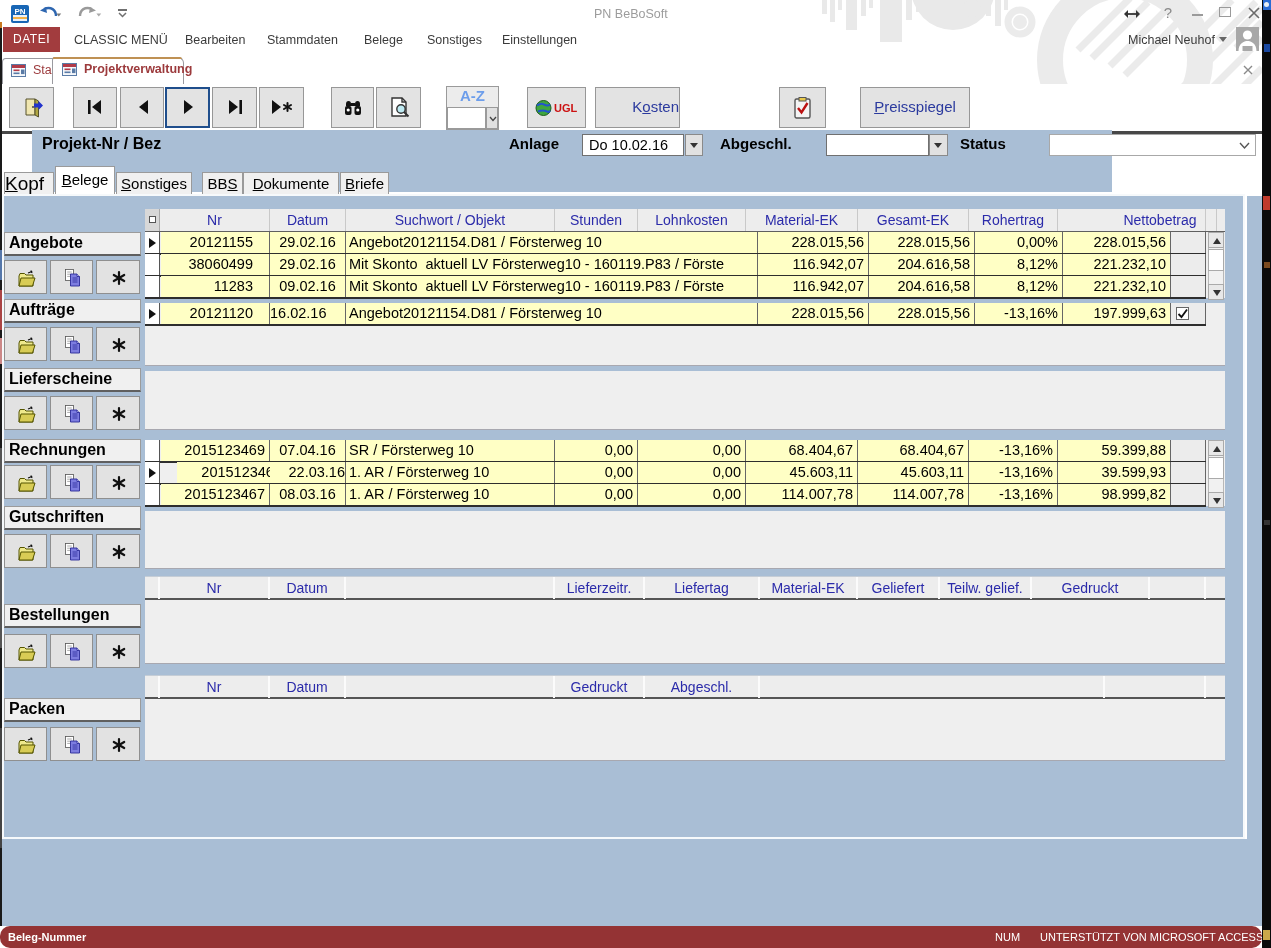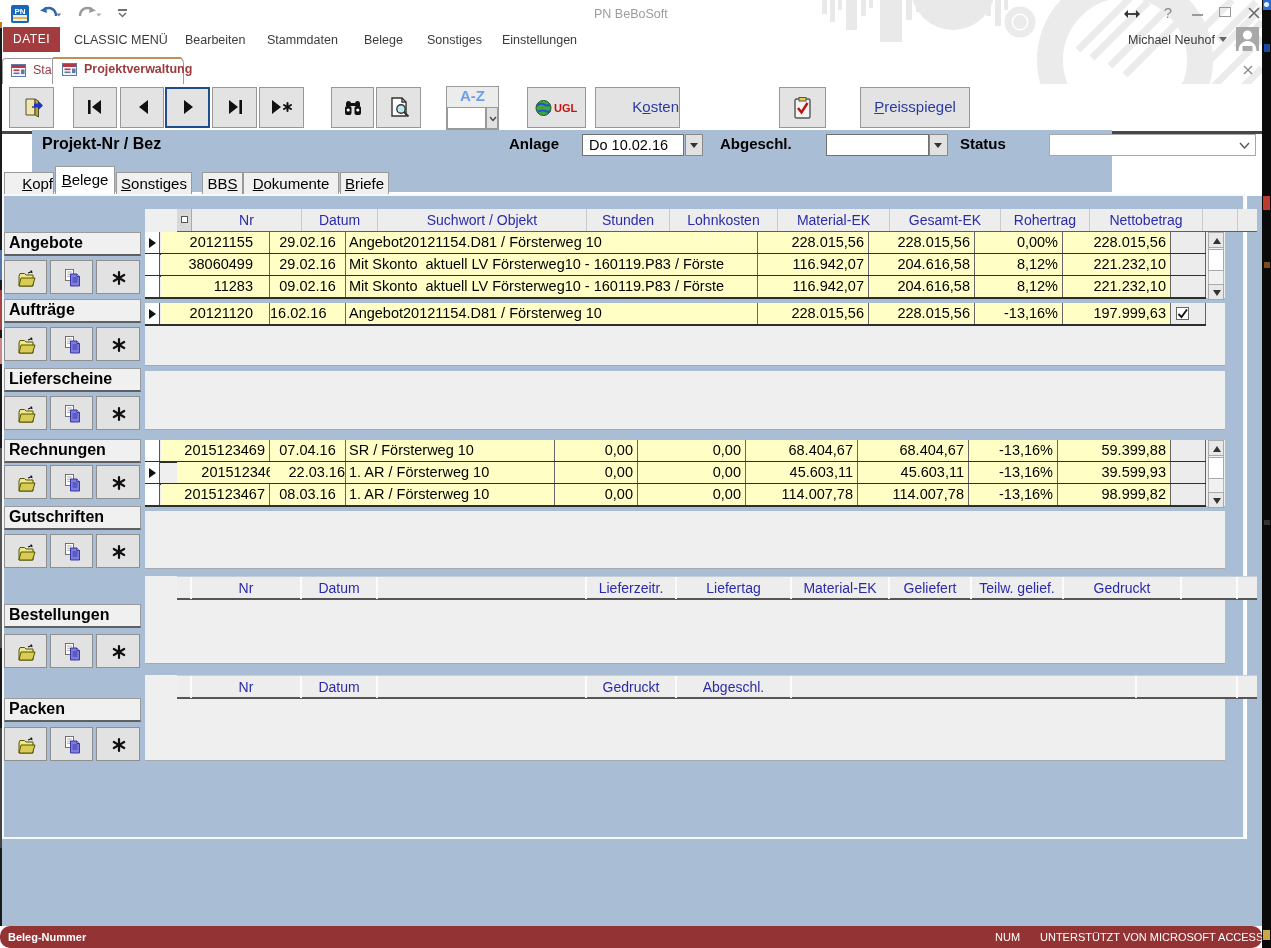--- a/index.html
+++ b/index.html
@@ -25,21 +25,21 @@
 #belowpage { left:0px; top:839px; width:1262px; height:87px; background:#A9BED5; }
 #leftstrip2 { left:0px; top:134px; width:2px; height:792px; background:#A9BED5; }
 
 #statusbar { left:0; top:926px; width:1262px; height:22px; background:#943334; color:#fff; font-size:11px; white-space:nowrap;border-radius:10px; }
 
 #blackstrip { left:1262px; top:0; width:9px; height:948px; background:#0a0a0a; }
 
 .graybox { background:#efefef; }
 .seclabel { background:#f0f0f0; border:1px solid #9b9b9b; border-bottom:2px solid #5f5f5f; font-weight:bold; font-size:16px; color:#000; padding-left:4px; line-height:20px; }
 .secbtn { background:#e2e2e2; border:1px solid #8f8f8f; }
-.hdr { background:#ededed; color:#2b2baa; font-size:14px;margin-left:32px; }
+.hdr { background:#ededed; color:#2b2baa; font-size:14px; }
 .hdrcell { position:absolute; top:0; height:22px; line-height:22px; text-align:center; border-right:1px solid #c9c9c9; }
 .hdr23 .hdrcell { border-right:2px solid #fbfbfb; }
 .yellowrow { position:absolute; height:22px; }
 .cell { position:absolute; top:0; height:22px; line-height:21px; background:#FFFFC5; border-right:1px solid #666; font-size:14.5px; overflow:hidden; white-space:nowrap; }
 .num { text-align:right; padding-right:4px; }
 .sel { position:absolute; top:0; width:15px; height:22px; background:#fff; border-right:1px solid #555; }
 .rowsep { position:absolute; height:2px; background:#2e2e2e; }
 </style>
 </head>
 <body>
@@ -261,21 +261,21 @@
       </svg>
   </div>
   <div class="abs" style="left:928px;top:5px;font-size:15px;font-weight:bold;color:#000">Status</div>
   <div class="abs" style="left:1017px;top:4px;width:207px;height:22px;background:#fff;border:1px solid #a8a8a8">
     <svg class="abs" style="left:189px;top:7px;width:11px;height:8px" viewBox="0 0 11 8">
         <path d="M1 1 L5.5 6 L10 1" fill="none" stroke="#555" stroke-width="1.4"></path>
       </svg>
   </div>
 </div>
 <div class="abs" id="tabstrip" style="left:0;top:166px;width:1262px;height:30px">
-  <div class="abs" style="left:4px;top:6px;width:50px;height:22px;background:#f0f0f0;border:1px solid #9a9a9a;border-bottom:none;font-size:15px;text-align:right;line-height:22px"><u>K</u>opf</div>
+  <div class="abs" style="left:4px;top:6px;width:50px;height:22px;background:#f0f0f0;border:1px solid #9a9a9a;border-bottom:none;font-size:19px;text-align:left;line-height:22px"><u>K</u>opf</div>
   <div class="abs" style="left:55px;top:0px;width:60px;height:28px;background:#fff;border:1px solid #9a9a9a;border-bottom:none;font-size:15px;text-align:center;line-height:26px;z-index:2"><u>B</u>elege</div>
   <div class="abs" style="left:116px;top:6px;width:76px;height:22px;background:#f0f0f0;border:1px solid #9a9a9a;border-bottom:none;font-size:15px;text-align:center;line-height:22px"><u>S</u>onstiges</div>
   <div class="abs" style="left:202px;top:6px;width:41px;height:22px;background:#f0f0f0;border:1px solid #9a9a9a;border-bottom:none;font-size:15px;text-align:center;line-height:22px">BB<u>S</u></div>
   <div class="abs" style="left:243px;top:6px;width:96px;height:22px;background:#f0f0f0;border:1px solid #9a9a9a;border-bottom:none;font-size:15px;text-align:center;line-height:22px"><u>D</u>okumente</div>
   <div class="abs" style="left:340px;top:6px;width:49px;height:22px;background:#f0f0f0;border:1px solid #9a9a9a;border-bottom:none;font-size:15px;text-align:center;line-height:22px"><u>B</u>riefe</div>
 </div>
 <div class="abs" id="leftstrip2"></div>
 <div class="abs" id="pageborder"></div>
 <div class="abs" id="rightstrip"></div>
 <div class="abs" id="belowpage"></div>
@@ -439,21 +439,21 @@
     <div class="abs" style="left:4px;top:7px;width:7px;height:7px;background:#fff;border:1px solid #555"></div>
   </div>
   <div class="hdrcell" style="left:15px;width:110px">Nr</div>
   <div class="hdrcell" style="left:125px;width:76px">Datum</div>
   <div class="hdrcell" style="left:201px;width:209px">Suchwort / Objekt</div>
   <div class="hdrcell" style="left:410px;width:83px">Stunden</div>
   <div class="hdrcell" style="left:493px;width:108px">Lohnkosten</div>
   <div class="hdrcell" style="left:601px;width:112px">Material-EK</div>
   <div class="hdrcell" style="left:713px;width:111px">Gesamt-EK</div>
   <div class="hdrcell" style="left:824px;width:89px">Rohertrag</div>
-  <div class="hdrcell" style="left:913px;width:113px">Nettobetrag</div>
+  <div class="hdrcell" style="left:959px;width:113px">Nettobetrag</div>
   <div class="hdrcell" style="left:1026px;width:35px"></div>
 </div>
 
 <div class="yellowrow" style="left:145px;top:232px;width:1061px">
   <div class="sel" style="left:0">
       <svg class="abs" style="left:4px;top:6px;width:7px;height:10px" viewBox="0 0 7 10">
         <path d="M0 0 L7 5 L0 10 Z" fill="#111"></path>
       </svg>
     </div>
   <div class="cell num" style="left:16px;width:109px;padding-right:16px">20121155</div>

